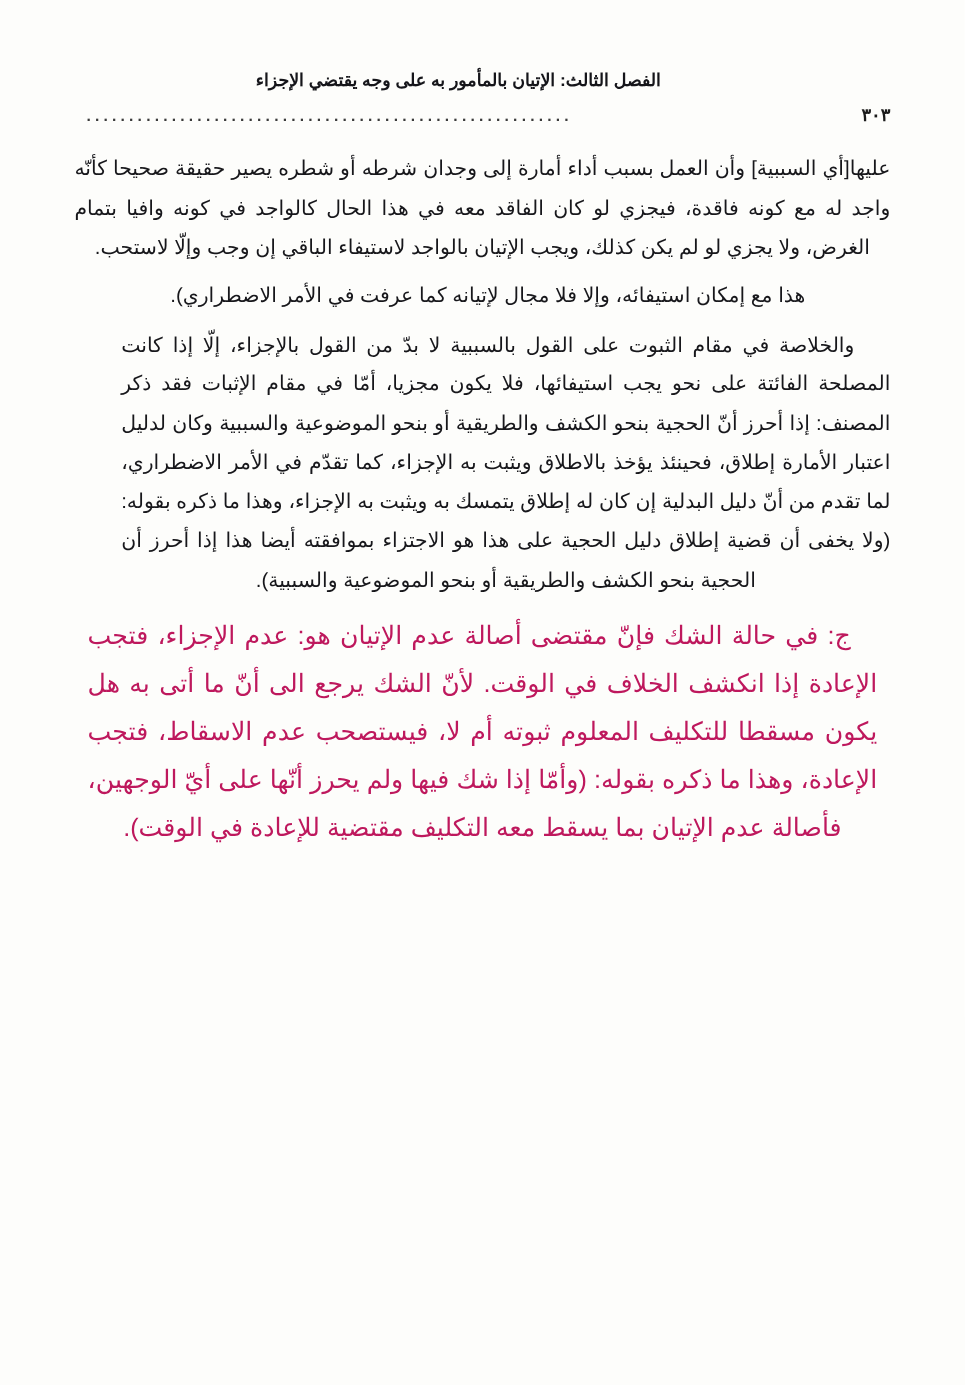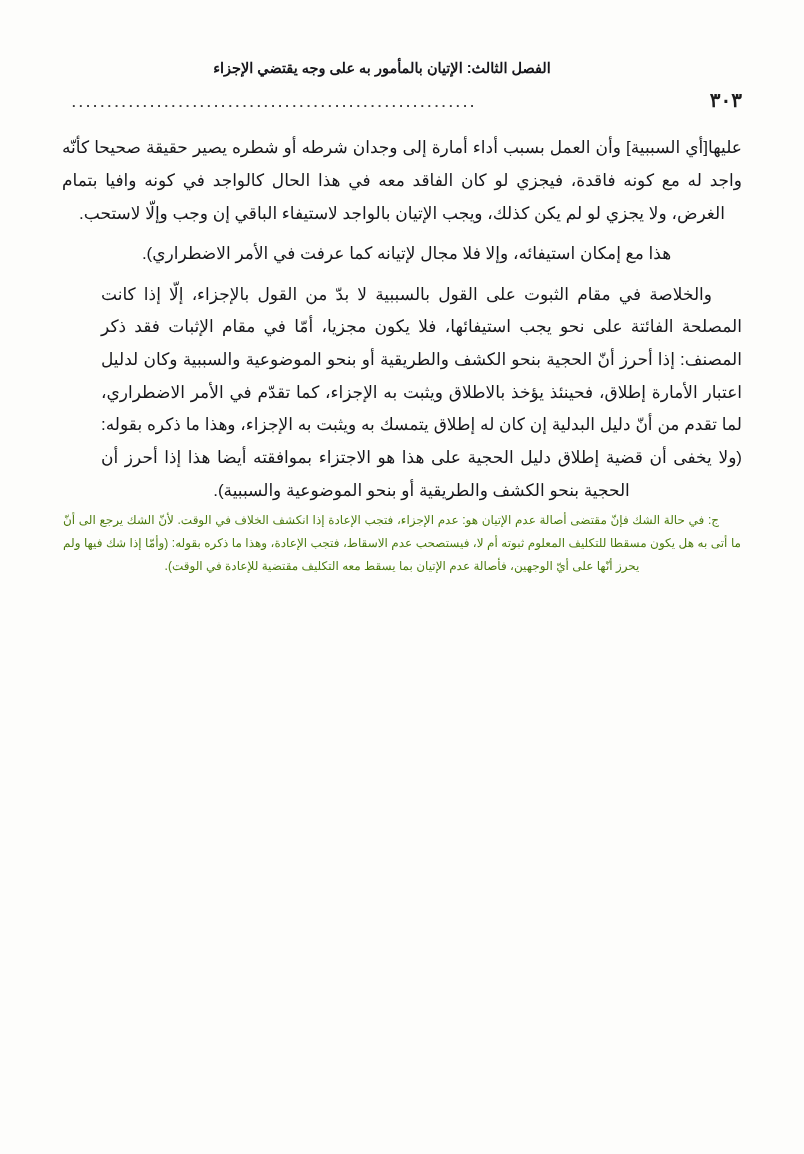--- a/index.html
+++ b/index.html
@@ -57,21 +57,21 @@
     overflow: hidden;
     white-space: nowrap;
     color: #3a3a3a;
     font-size: 13px;
     letter-spacing: 3.5px;
     padding: 0 10px;
     direction: ltr;
     text-align: left;
   }
   .pagenum {
-    font-size: 20px;
+    font-size: 15px;
     font-weight: 600;
     color: #1b1b1b;
     direction: rtl;
     padding-right: 0;
   }
   p.body {
     direction: rtl;
     text-align: justify;
     text-align-last: center;
     font-size: 17px;
@@ -91,25 +91,25 @@
     font-weight: 700;
     line-height: 1.9;
     margin: 26px 0 10px 0;
     text-indent: 26px;
     color: #121216;
   }
   p.answer {
     direction: rtl;
     text-align: justify;
     text-align-last: center;
-    font-size: 12px;
+    font-size: 21px;
     line-height: 1.9;
-    margin: 1px;
+    margin: 11px;
     text-indent: 22px;
-    color: #4d7c0f;
+    color: #be185d;
   }
   .spacer-sm { height: 6px; }
 </style>
 </head>
 <body>
 
 <div class="page">
   <div class="content">
 
     <div class="header">

